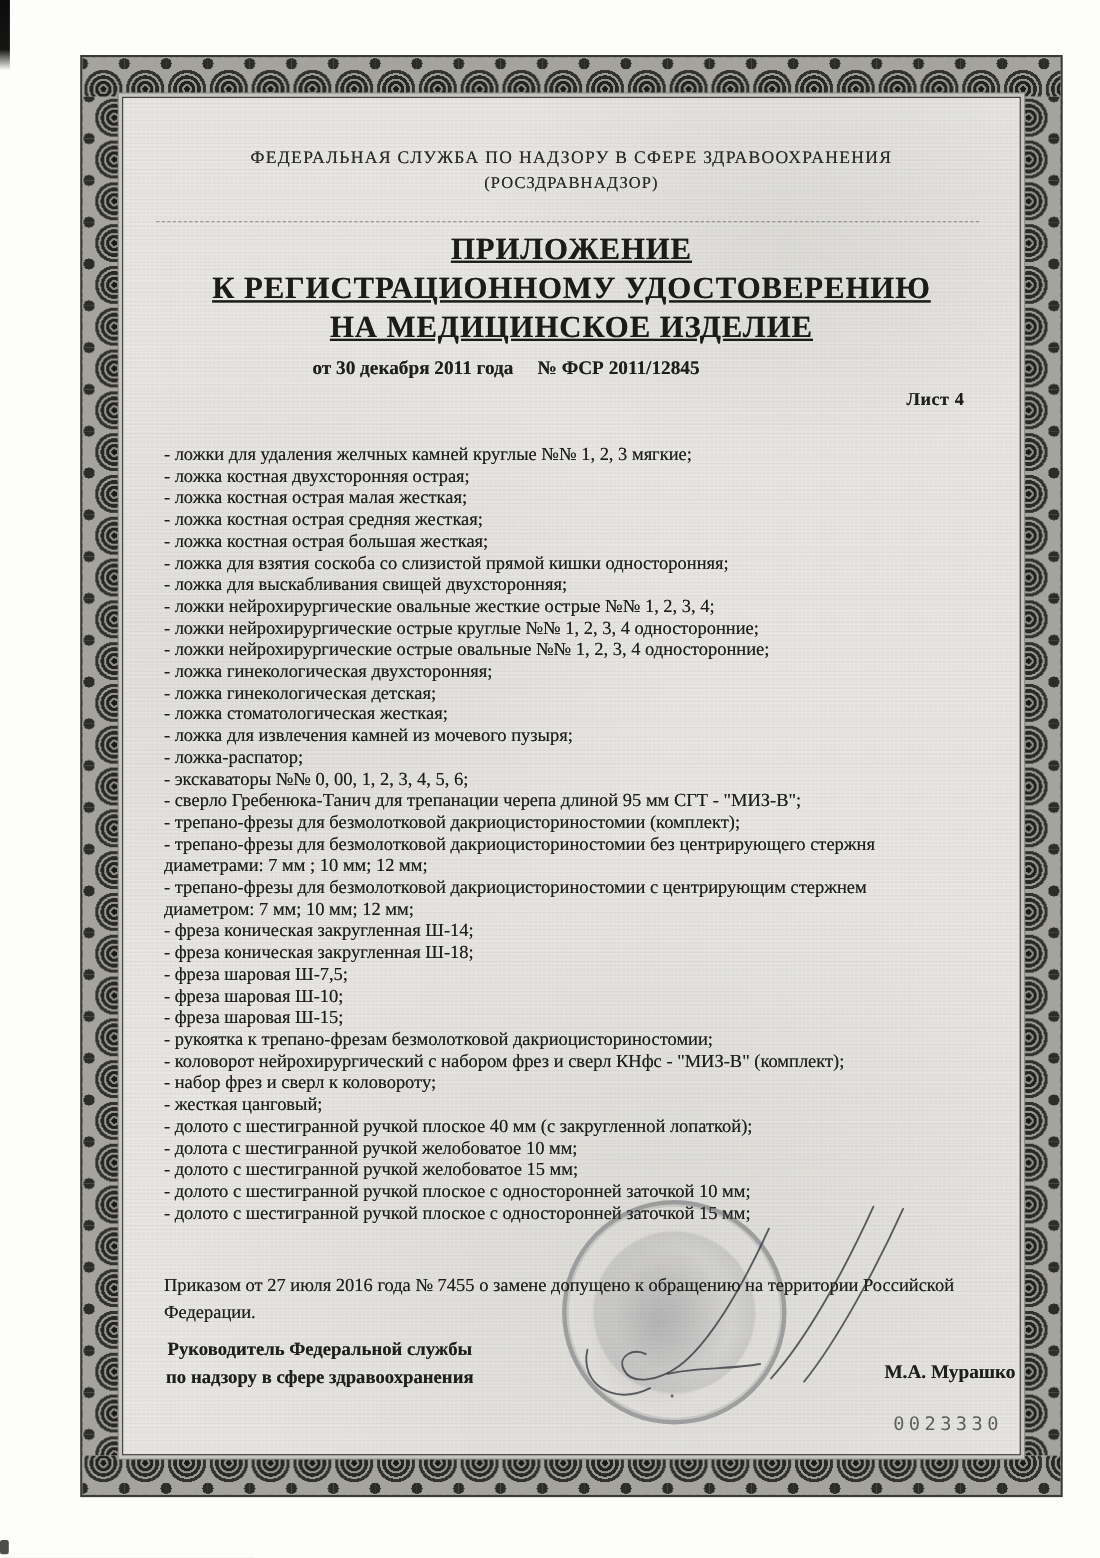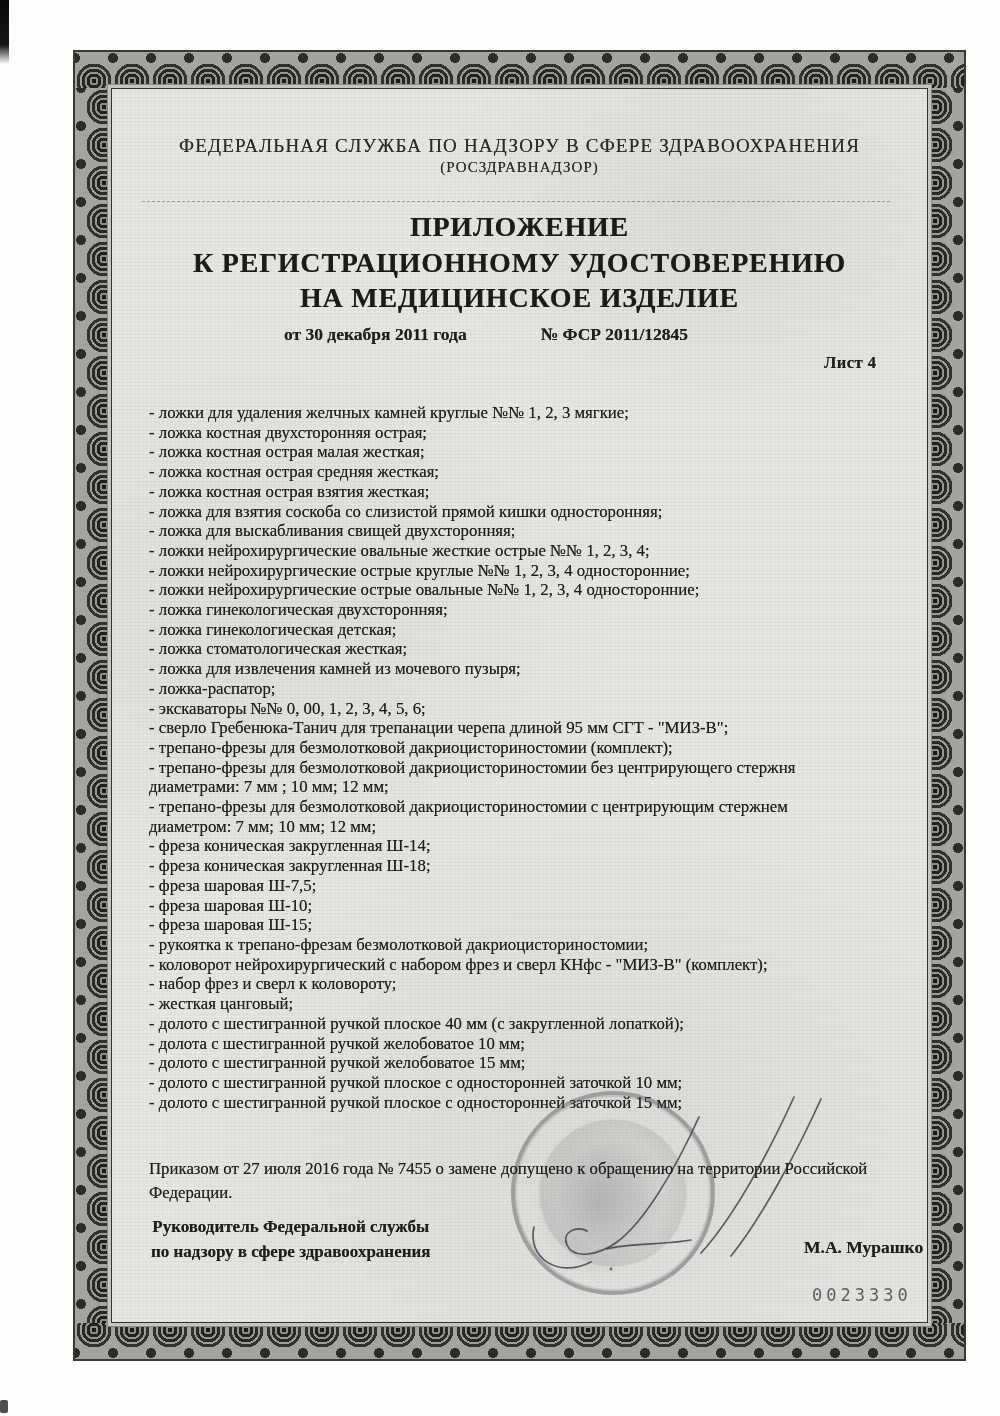--- a/index.html
+++ b/index.html
@@ -51,25 +51,25 @@
       radial-gradient(520px 420px at 18% 42%, rgba(125,125,118,.08), rgba(0,0,0,0) 70%),
       radial-gradient(640px 520px at 60% 85%, rgba(125,125,118,.10), rgba(0,0,0,0) 70%),
       repeating-linear-gradient(0deg, rgba(110,110,104,.04) 0 1px, rgba(0,0,0,0) 1px 3px);
     background-size:4px 4px, auto, auto, auto, auto;
     color:#1e1e1d;
   }
   .abs{position:absolute;}
   .ctr{left:0;right:0;text-align:center;}
   .inkline{text-shadow:0 0 .5px rgba(25,25,25,.65);}
 
-  .agency{font-size:19px;letter-spacing:1.2px;color:#2a2a28;}
+  .agency{font-size:16px;letter-spacing:1.2px;color:#2a2a28;}
   .agency2{font-size:15px;letter-spacing:1px;color:#2a2a28;}
   .rule{top:112px;left:30px;width:748px;border-top:1.6px dashed rgba(95,95,90,.55);height:0;}
-  .title{font-weight:bold;font-size:28px;letter-spacing:.8px;color:#1b1b1a;}
-  .daterow{top:235px;left:0;right:0;display:flex;padding-left:172px;gap:74px;font-weight:bold;font-size:17.5px;}
+  .title{font-weight:bold;font-size:28px;letter-spacing:.8px;color:#1b1b1a;text-decoration:underline;}
+  .daterow{top:235px;left:0;right:0;display:flex;padding-left:172px;gap:22px;font-weight:bold;font-size:17.5px;}
   .sheet{top:264px;left:712px;font-weight:bold;font-size:16.5px;letter-spacing:.5px;}
 
   .list{top:314px;left:37px;width:700px;font-size:16.8px;line-height:19.7px;color:#1d1d1c;}
   .list .row{white-space:normal;}
 
   .order-par{top:1068px;left:37px;width:784px;font-size:16.8px;line-height:23.5px;}
   .signer{top:1126px;left:39px;font-weight:bold;font-size:17px;line-height:24.5px;text-align:center;}
   .signame{top:1148px;left:692px;font-weight:bold;font-size:17.5px;}
   .serial{top:1196px;left:700px;font-family:"DejaVu Sans Mono", monospace;font-size:17px;letter-spacing:4px;color:#46464b;opacity:.85;filter:blur(.2px);text-align:center;}
 
@@ -120,21 +120,21 @@
       <div class="abs list">
 
           <div class="row inkline">- ложки для удаления желчных камней круглые №№ 1, 2, 3 мягкие;</div>
 
           <div class="row inkline">- ложка костная двухсторонняя острая;</div>
 
           <div class="row inkline">- ложка костная острая малая жесткая;</div>
 
           <div class="row inkline">- ложка костная острая средняя жесткая;</div>
 
-          <div class="row inkline">- ложка костная острая взятия жесткая;</div>
+          <div class="row inkline">- ложка костная острая большая жесткая;</div>
 
           <div class="row inkline">- ложка для взятия соскоба со слизистой прямой кишки односторонняя;</div>
 
           <div class="row inkline">- ложка для выскабливания свищей двухсторонняя;</div>
 
           <div class="row inkline">- ложки нейрохирургические овальные жесткие острые №№ 1, 2, 3, 4;</div>
 
           <div class="row inkline">- ложки нейрохирургические острые круглые №№ 1, 2, 3, 4 односторонние;</div>
 
           <div class="row inkline">- ложки нейрохирургические острые овальные №№ 1, 2, 3, 4 односторонние;</div>

